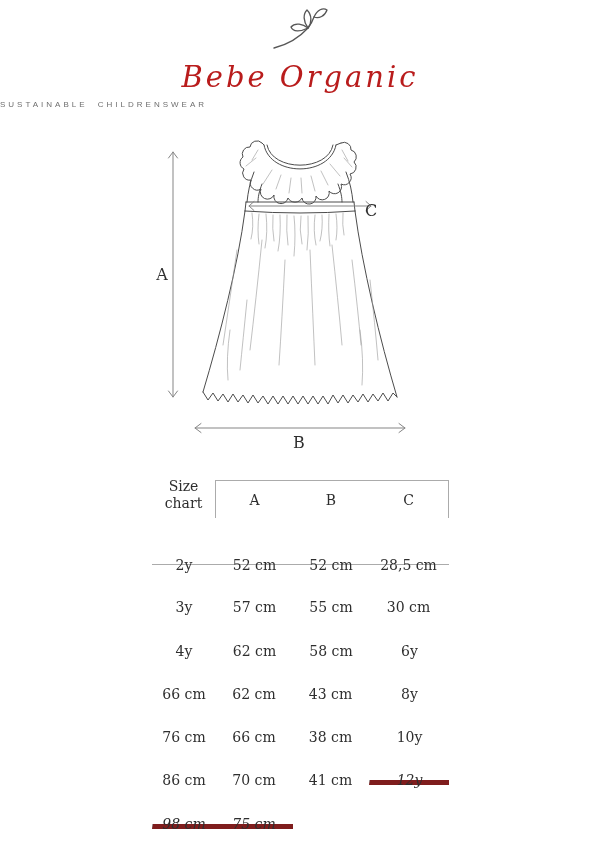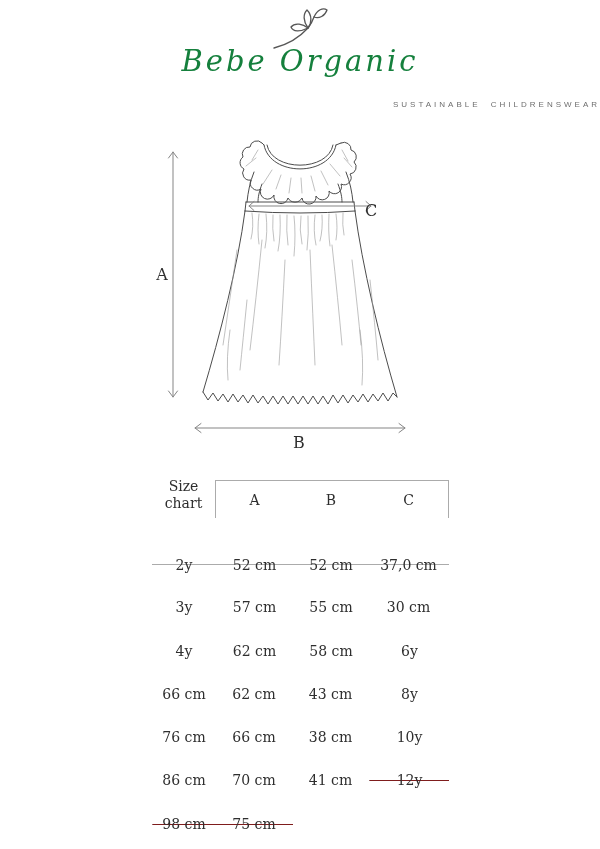--- a/index.html
+++ b/index.html
@@ -12,38 +12,37 @@
     overflow: hidden;
   }
 
   
   .sprig {
     position: absolute;
     left: 270px; top: 8px;
   }
   .brand {
     position: absolute;
-    top: 44px; left: 0; right: 0;
+    top: 60px; left: 0; right: 0;
     text-align: center;
     font-family: "DejaVu Serif", serif;
     font-style: italic;
     font-size: 29px;
     letter-spacing: 3px;
-    color: #15803d;
+    color: #b91c1c;
   }
   .tagline {
     position: absolute;
     top: 100px; left: 0; right: 0;
-    text-align: right;
+    text-align: left;
     font-family: "Liberation Sans", sans-serif;
     font-size: 8px;
     letter-spacing: 3px;
     word-spacing: 5px;
     color: #6e6e6e;
-    margin-left: 16px;
   }
 
   
   .diagram-svg {
     position: absolute;
     inset: 0;
     pointer-events: none;
   }
   .dim-label {
     position: absolute;
@@ -71,21 +70,21 @@
   .cell {
     display: flex;
     align-items: center;
     justify-content: center;
   }
   .cell.body { padding-top: 0; margin-top: 46px; }
   .corner-cell div { width: 44px; text-align: center; line-height: 1.18; padding-bottom: 8px; }
   .bt { border-top: 1px solid #ababab; }
   .bl { border-left: 1px solid #ababab; }
   .br { border-right: 1px solid #ababab; }
-  .bb { border-bottom: 1px solid #7f1d1d; }
+  .bb { border-bottom: 5px solid #7f1d1d; font-style: italic; }
 
   .sketch  { stroke: #4c4c4c; stroke-width: 1; fill: none; stroke-linecap: round; stroke-linejoin: round; }
   .detail  { stroke: #979797; stroke-width: 0.6; fill: none; stroke-linecap: round; }
   .arrow   { stroke: #858585; stroke-width: 1; fill: none; stroke-linecap: round; stroke-linejoin: round; }
   .sprigln { stroke: #565656; stroke-width: 1.3; fill: none; stroke-linecap: round; stroke-linejoin: round; }
 </style>
 </head>
 <body>
 
 <svg class="sprig" width="60" height="46" viewBox="0 0 60 46">
@@ -196,21 +195,21 @@
   <div class="cell corner-cell">
     <div>Size chart</div>
   </div>
   <div class="cell bt bl">A</div>
   <div class="cell bt">B</div>
   <div class="cell bt br">C</div>
 
   <div class="cell body bt bl">2y</div>
   <div class="cell body bt bl">52 cm</div>
   <div class="cell body bt">52 cm</div>
-  <div class="cell body bt br">37,0 cm</div>
+  <div class="cell body bt br">28,5 cm</div>
 
   <div class="cell body bl">3y</div>
   <div class="cell body bl">57 cm</div>
   <div class="cell body">55 cm</div>
   <div class="cell body br">30 cm</div>
 
   <div class="cell body bl">4y</div>
   <div class="cell body bl">62 cm</div>
   <div class="cell body">58 cm</div>
 

